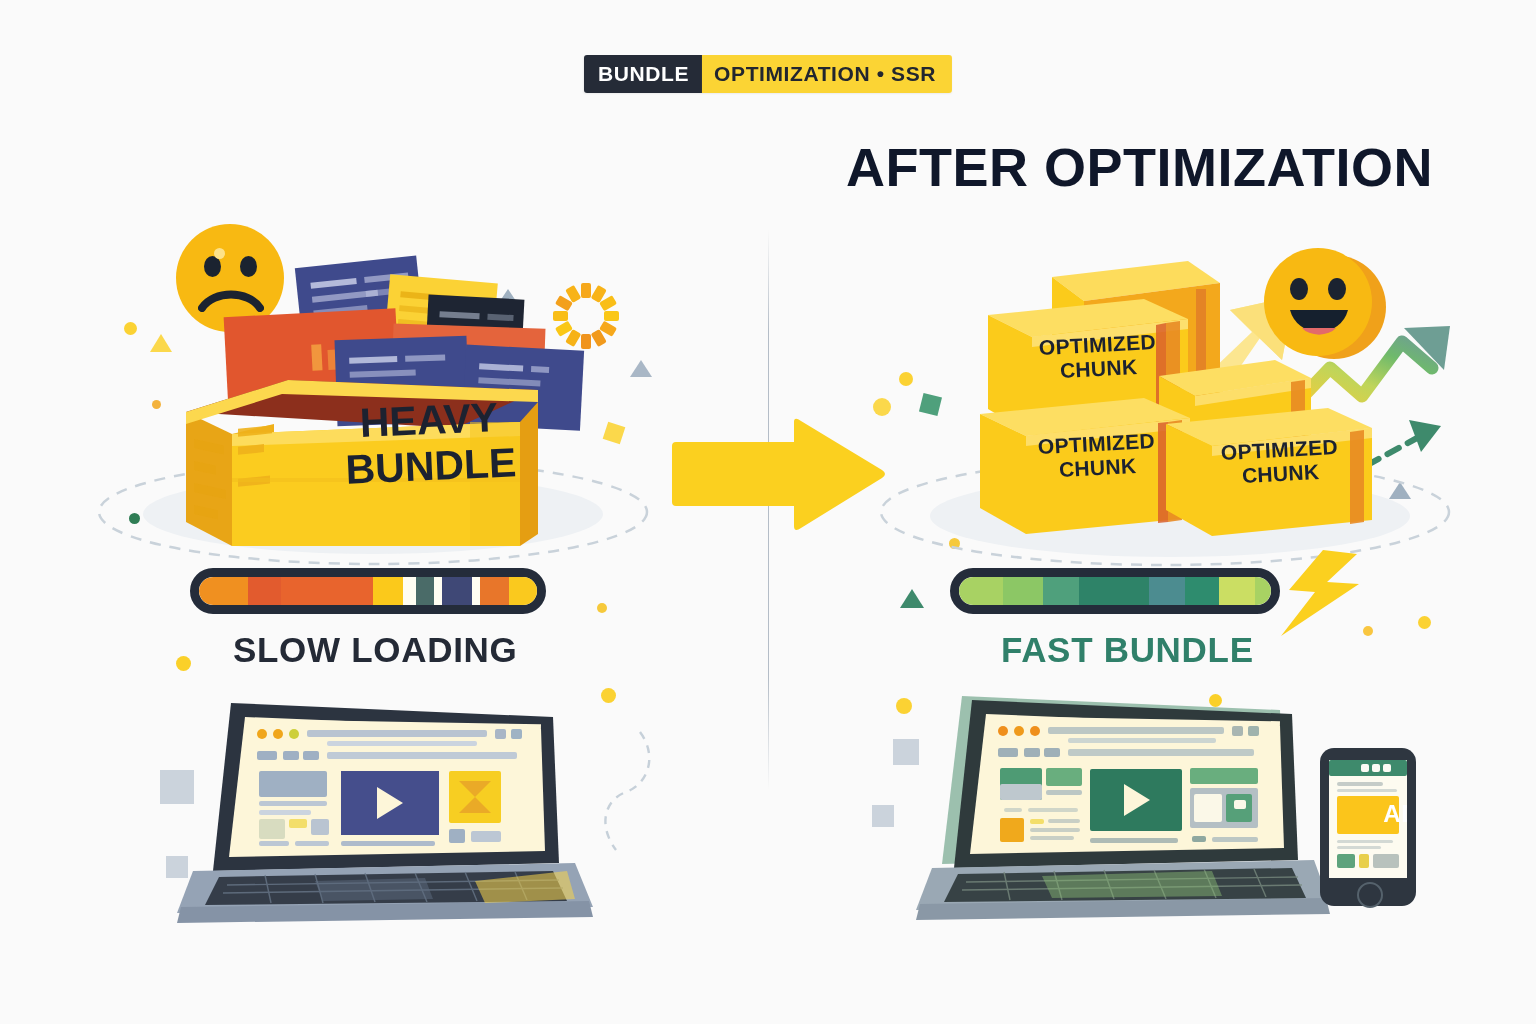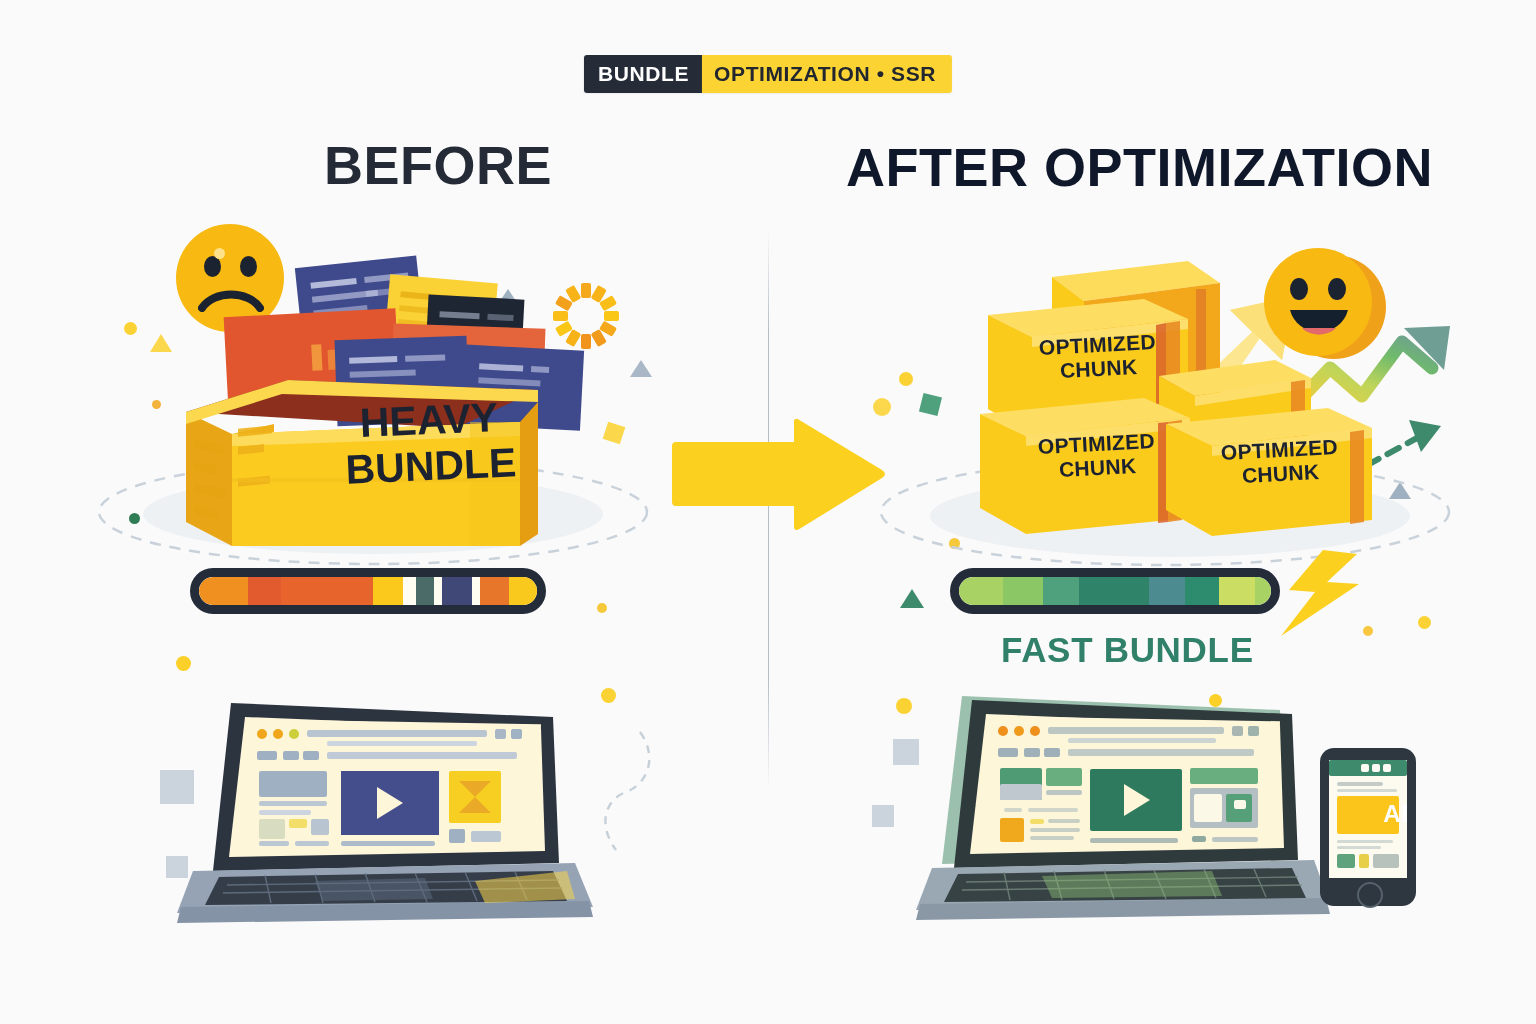--- a/index.html
+++ b/index.html
@@ -93,21 +93,20 @@
 </head>
 <body>
 
 <div class="stage">
 
   <div class="abs" id="header-badge">
     <div class="seg-dark">BUNDLE</div>
     <div class="seg-yellow">OPTIMIZATION • SSR</div>
   </div>
 
-  <div class="abs panel-title" id="title-before">BEFORE</div>
   <div class="abs panel-title" id="title-after">AFTER OPTIMIZATION</div>
 
   <div class="abs" id="center-divider"></div>
 
   <div class="abs dot" style="left:124px;top:322px;width:13px;height:13px;background:#FBD233;"></div>
   <div class="abs dot" style="left:152px;top:400px;width:9px;height:9px;background:#F3B23C;"></div>
   <div class="abs dot" style="left:176px;top:656px;width:15px;height:15px;background:#FAD029;"></div>
   <div class="abs dot" style="left:129px;top:513px;width:11px;height:11px;background:#2F7D55;"></div>
   <div class="abs dot" style="left:601px;top:688px;width:15px;height:15px;background:#FBD233;"></div>
   <div class="abs dot" style="left:597px;top:603px;width:10px;height:10px;background:#F6C93B;"></div>
@@ -282,20 +281,21 @@
     <div class="bar-seg" style="width:14px;background:#FFFDF2;"></div>
     <div class="bar-seg" style="width:19px;background:#4A6B68;"></div>
     <div class="bar-seg" style="width:9px;background:#FFFDF2;"></div>
     <div class="bar-seg" style="width:32px;background:#3F4876;"></div>
     <div class="bar-seg" style="width:8px;background:#FFFDF2;"></div>
     <div class="bar-seg" style="width:31px;background:#E8762A;"></div>
     <div class="bar-seg" style="width:30px;background:#FAC91E;"></div>
     <div class="bar-seg" style="flex:1;background:#FFFDF2;border-radius:0 20px 20px 0;"></div>
   </div>
 
+  <div class="abs label-under" id="label-slow" style="left:233px;top:632px;">SLOW LOADING</div>
 
   <svg class="abs" style="left:596px;top:726px;" width="66" height="140" viewBox="0 0 66 140">
     <path d="M44 6 C62 30, 52 58, 30 66 C8 74, 2 100, 20 124" fill="none" stroke="#C6D0D9" stroke-width="2.4" stroke-dasharray="8 7"></path>
   </svg>
 
   <div class="abs" style="left:175px;top:695px;width:420px;height:235px;">
     <svg width="420" height="235" viewBox="0 0 420 235">
 
       <path d="M56 8 L378 22 L384 168 L38 176 Z" fill="#2C3440"></path>
 

